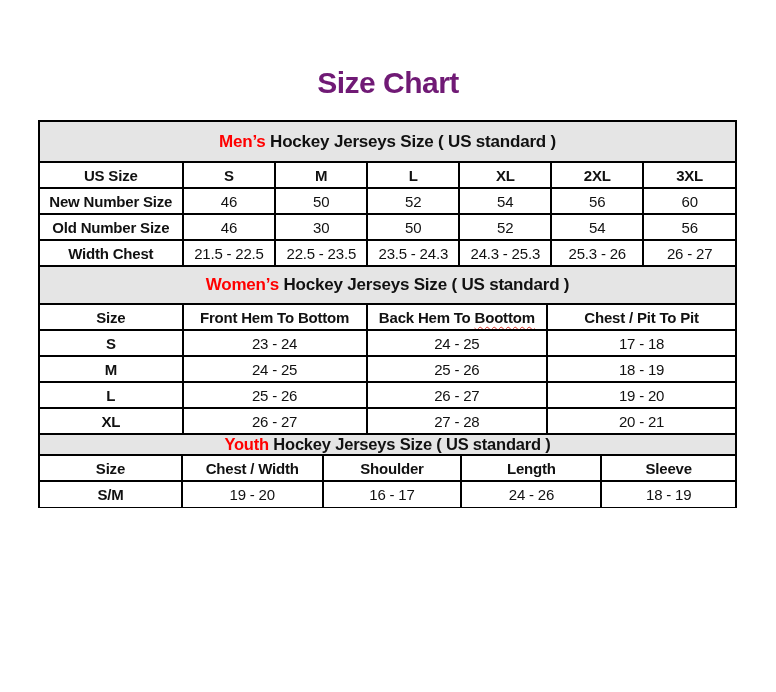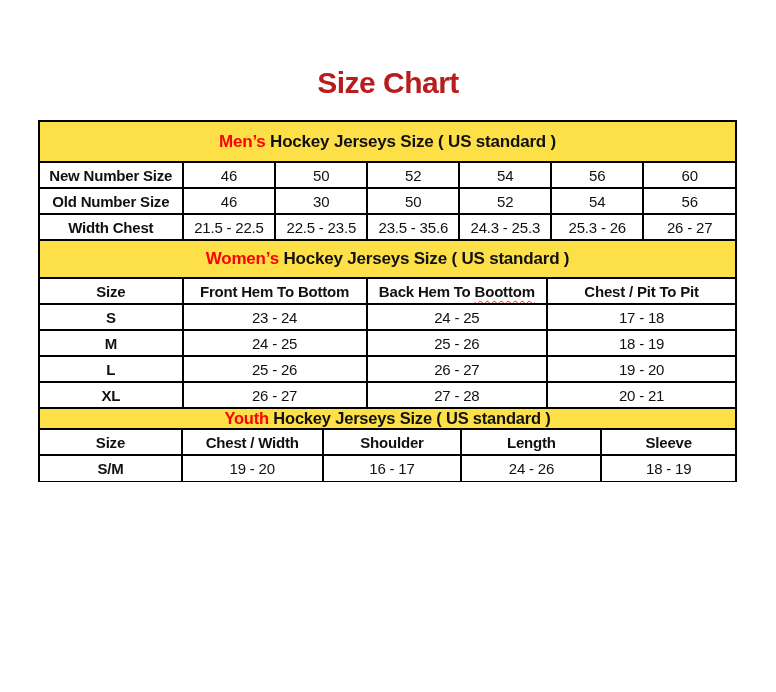--- a/index.html
+++ b/index.html
@@ -10,21 +10,21 @@
     color: #111;
     overflow: hidden;
   }
   .page { width: 776px; height: 692px; position: relative; }
   .page-title {
     padding-top: 66px;
     text-align: center;
     font-size: 30px;
     font-weight: bold;
     letter-spacing: -0.5px;
-    color: #b91c1c;
+    color: #701a75;
   }
   .chart-wrap {
     position: absolute;
     left: 38px; top: 120px;
     width: 699px;
   }
   table {
     width: 100%;
     border-collapse: collapse;
     table-layout: fixed;
@@ -36,21 +36,21 @@
     vertical-align: middle;
     font-size: 15px;
     letter-spacing: -0.2px;
     padding: 0 2px;
     white-space: nowrap;
     overflow: hidden;
   }
   td { font-weight: normal; height: 26px; }
   th { font-weight: bold; }
   .band-cell {
-    background: #fde047;
+    background: #e5e5e5;
     font-size: 17px;
     font-weight: bold;
     height: 41px;
   }
   .band-cell.band-mid { height: 38px; text-align: center; }
   .band-cell.band-small { height: 14px; font-size: 16.5px; text-align: center; }
   .band-cell .accent { color: #FF0000; }
   .col-head { height: 26px; }
   tbody td:first-child, td.lbl { font-weight: bold; margin-left: 32px; }
   table.last tr:last-child td { border-bottom-width: 1px; }
@@ -76,20 +76,29 @@
           <col style="width:13.2%">
         <col style="width:13.2%">
           <col style="width:13.2%">
           <col style="width:13.2%">
           <col style="width:13.3%">
       </colgroup>
       <thead>
         <tr>
           <th class="band-cell" colspan="7"><span class="accent">Men’s</span><span> Hockey Jerseys Size ( US standard )</span></th>
         </tr>
+        <tr>
+          <th class="col-head">US Size</th>
+          <th class="col-head">S</th>
+          <th class="col-head">M</th>
+          <th class="col-head">L</th>
+          <th class="col-head">XL</th>
+          <th class="col-head">2XL</th>
+          <th class="col-head">3XL</th>
+        </tr>
       </thead>
       <tbody>
           <tr>
             <td class="lbl">New Number Size</td>
             <td>46</td>
             <td>50</td>
             <td>52</td>
             <td>54</td>
             <td>56</td>
             <td>60</td>
@@ -100,21 +109,21 @@
             <td>30</td>
             <td>50</td>
             <td>52</td>
             <td>54</td>
             <td>56</td>
           </tr>
           <tr>
             <td class="lbl">Width Chest</td>
             <td>21.5 - 22.5</td>
             <td>22.5 - 23.5</td>
-            <td>23.5 - 35.6</td>
+            <td>23.5 - 24.3</td>
             <td>24.3 - 25.3</td>
             <td>25.3 - 26</td>
             <td>26 - 27</td>
           </tr>
         </tbody>
     </table>
 
     <table>
       <colgroup>
         <col style="width:20.6%">

